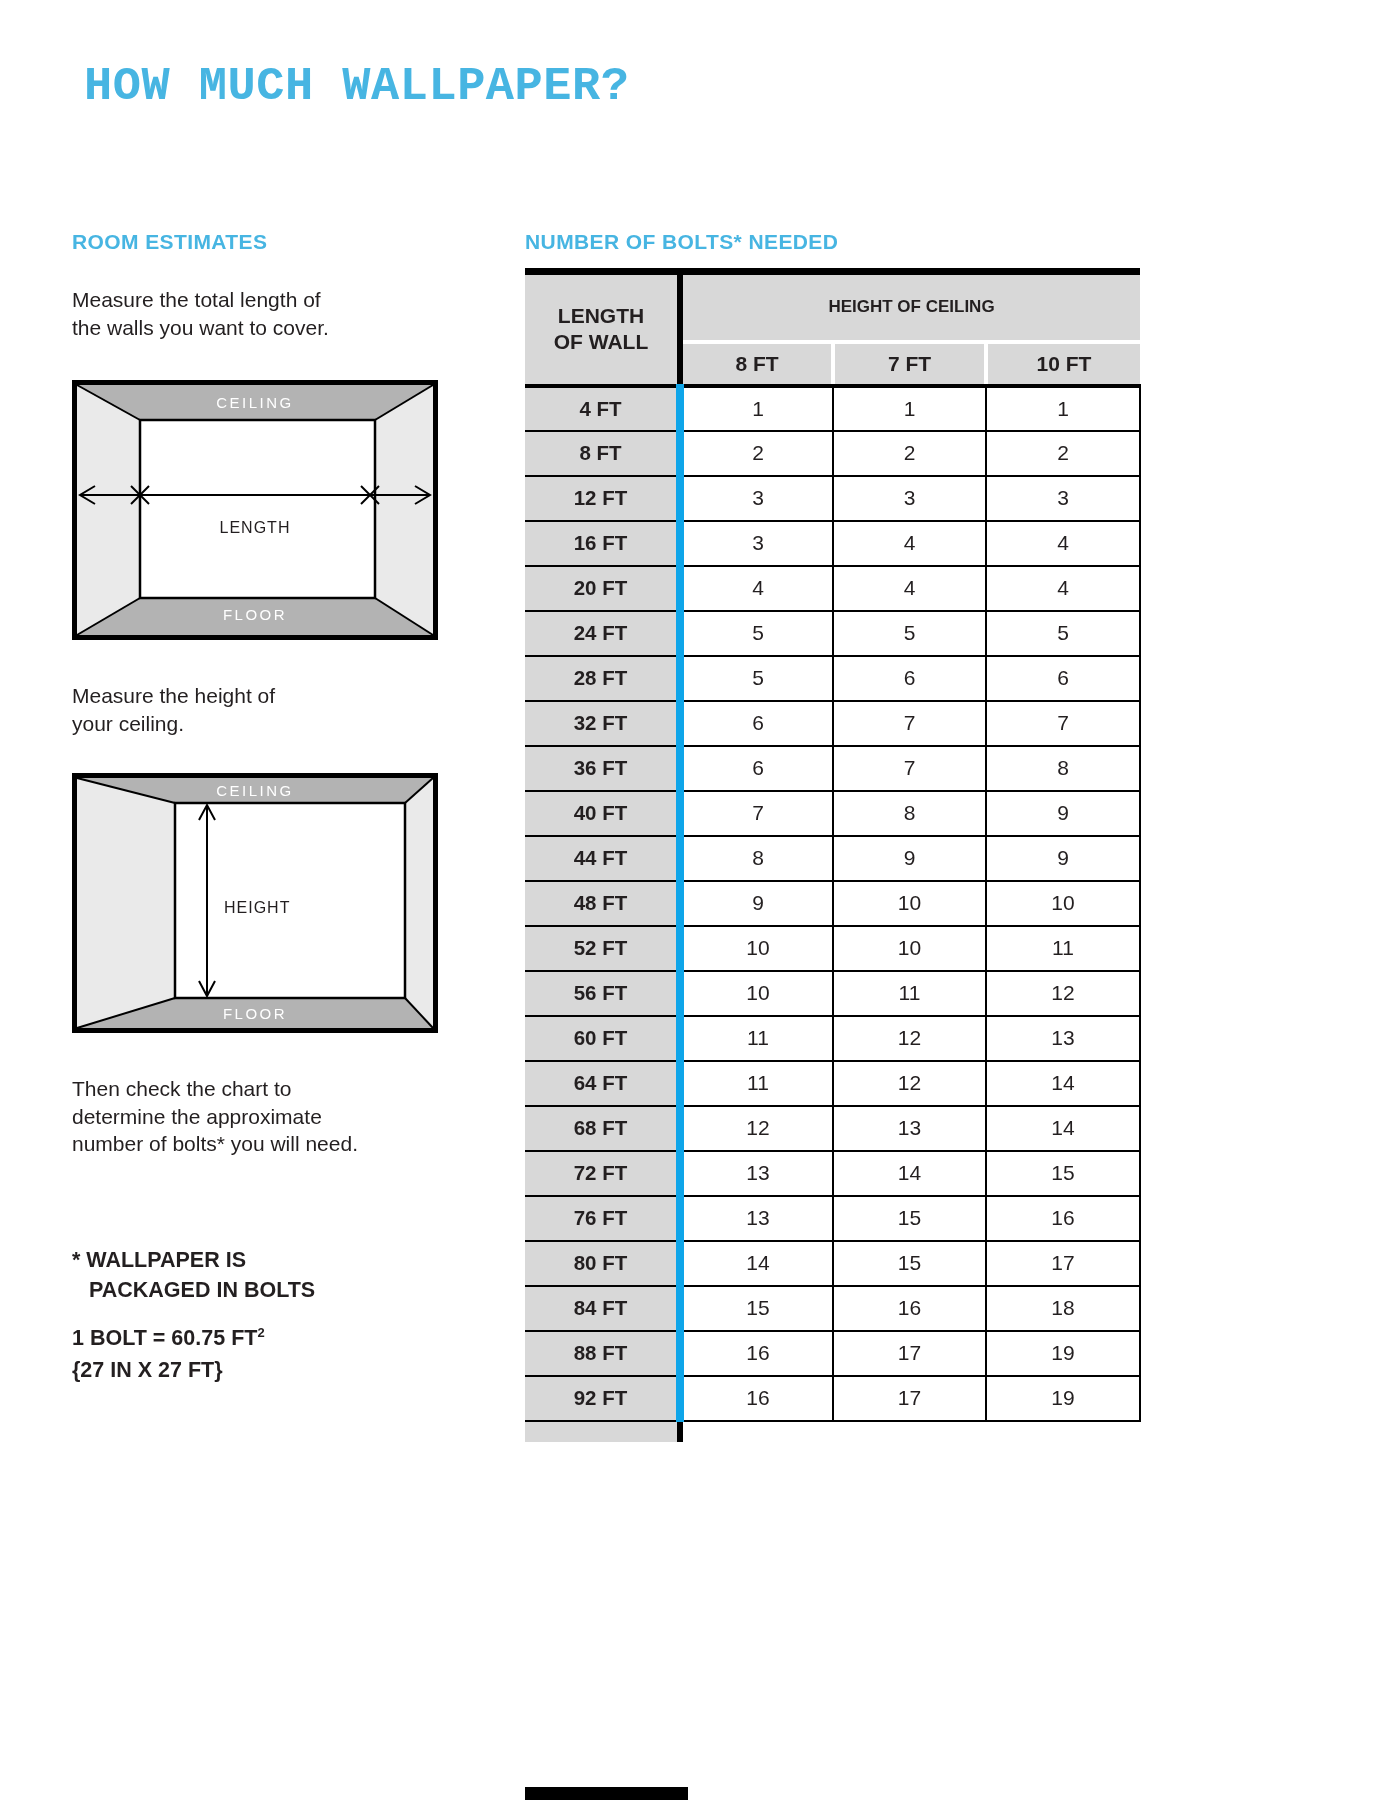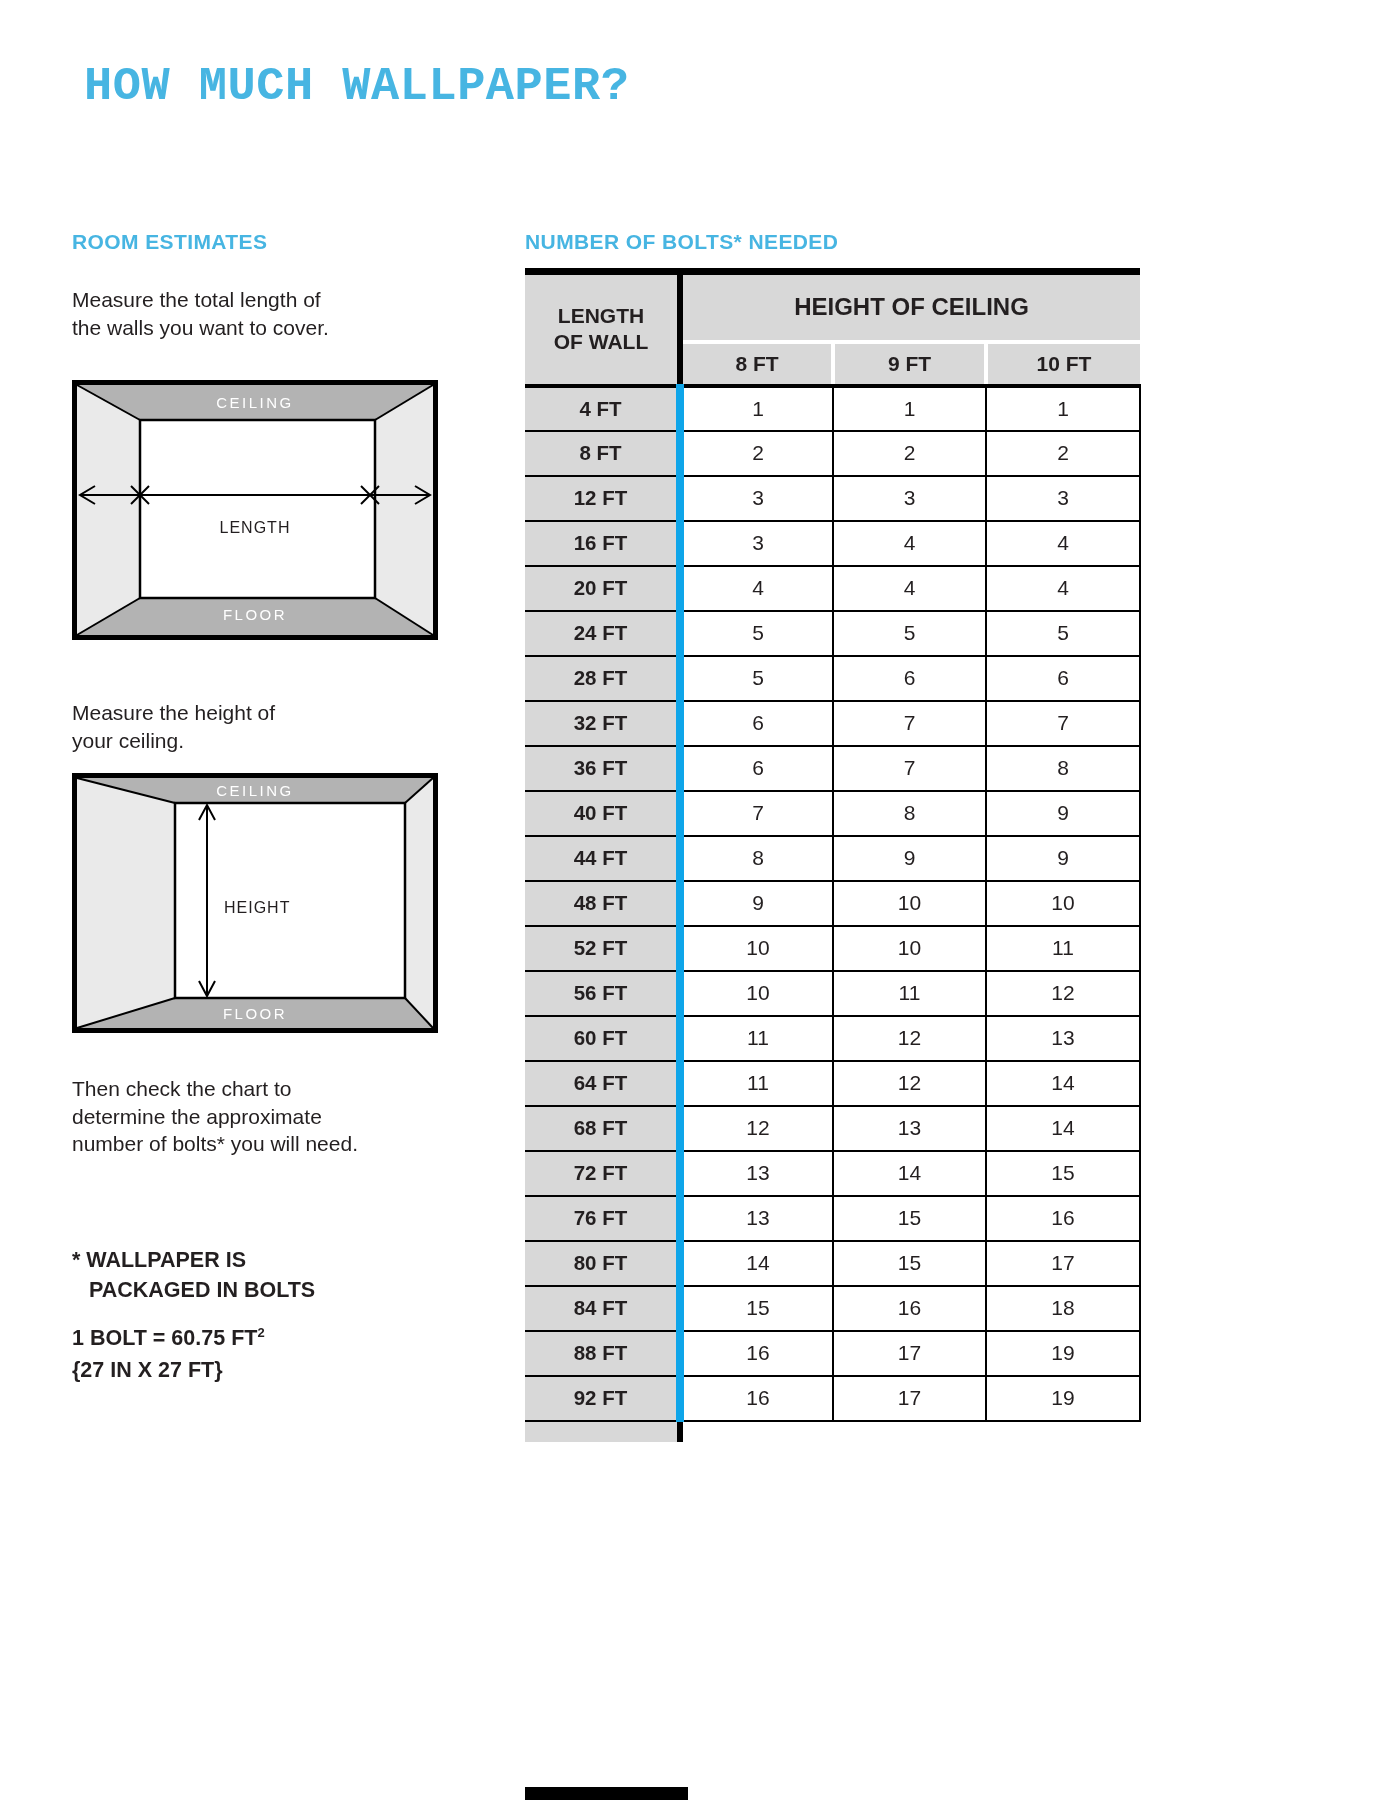--- a/index.html
+++ b/index.html
@@ -29,21 +29,21 @@
   .room-estimates-heading { left:72px; top:230px; }
   .table-heading { left:525px; top:230px; width:615px; text-align:left; }
 
   .para {
     left:72px;
     font-size:21px; line-height:1.32;
     white-space:pre-line;
     color:var(--text-dark, #231f20);
   }
   .step1 { top:286px; }
-  .step2 { top:699px; }
+  .step2 { top:682px; }
   .step3 { top:1075px; }
 
   .diagram { left:72px; width:366px; height:260px; }
   .diagram1 { top:380px; }
   .diagram2 { top:773px; }
 
   svg text { font-family:"Liberation Sans", sans-serif; }
   .band-label {
     fill:#ffffff; font-size:15px; letter-spacing:2.5px; text-anchor:middle;
   }
@@ -75,21 +75,21 @@
   }
   .corner-th {
     background:var(--header-gray, #d8d8d8);
     font-size:21px; font-weight:bold; line-height:1.25;
     white-space:pre-line;
     border-right:6px solid #000;
     border-bottom:4px solid #000;
   }
   .span-th {
     background:var(--header-gray, #d8d8d8);
-    font-size:24px; font-weight:bold;
+    font-size:17px; font-weight:bold;
     height:70px;
     border-bottom:4px solid #fff;
   }
   .sub-th {
     background:var(--header-gray, #d8d8d8);
     font-size:21px; font-weight:bold;
     height:44px;
     border-bottom:4px solid #000;
   }
   .sub-th + .sub-th { border-left:4px solid #fff; }
@@ -200,21 +200,21 @@
     <col style="width:154px">
   </colgroup>
   <thead>
     <tr>
       <th class="corner-th" rowspan="2">LENGTH
 OF WALL</th>
       <th class="span-th" colspan="3">HEIGHT OF CEILING</th>
     </tr>
     <tr>
       <th class="sub-th">8 FT</th>
-      <th class="sub-th">9 FT</th>
+      <th class="sub-th">7 FT</th>
       <th class="sub-th">10 FT</th>
     </tr>
   </thead>
   <tbody>
       <tr>
         <td class="row-th">4 FT</td>
         <td>1</td>
         <td>1</td>
         <td>1</td>
       </tr>

